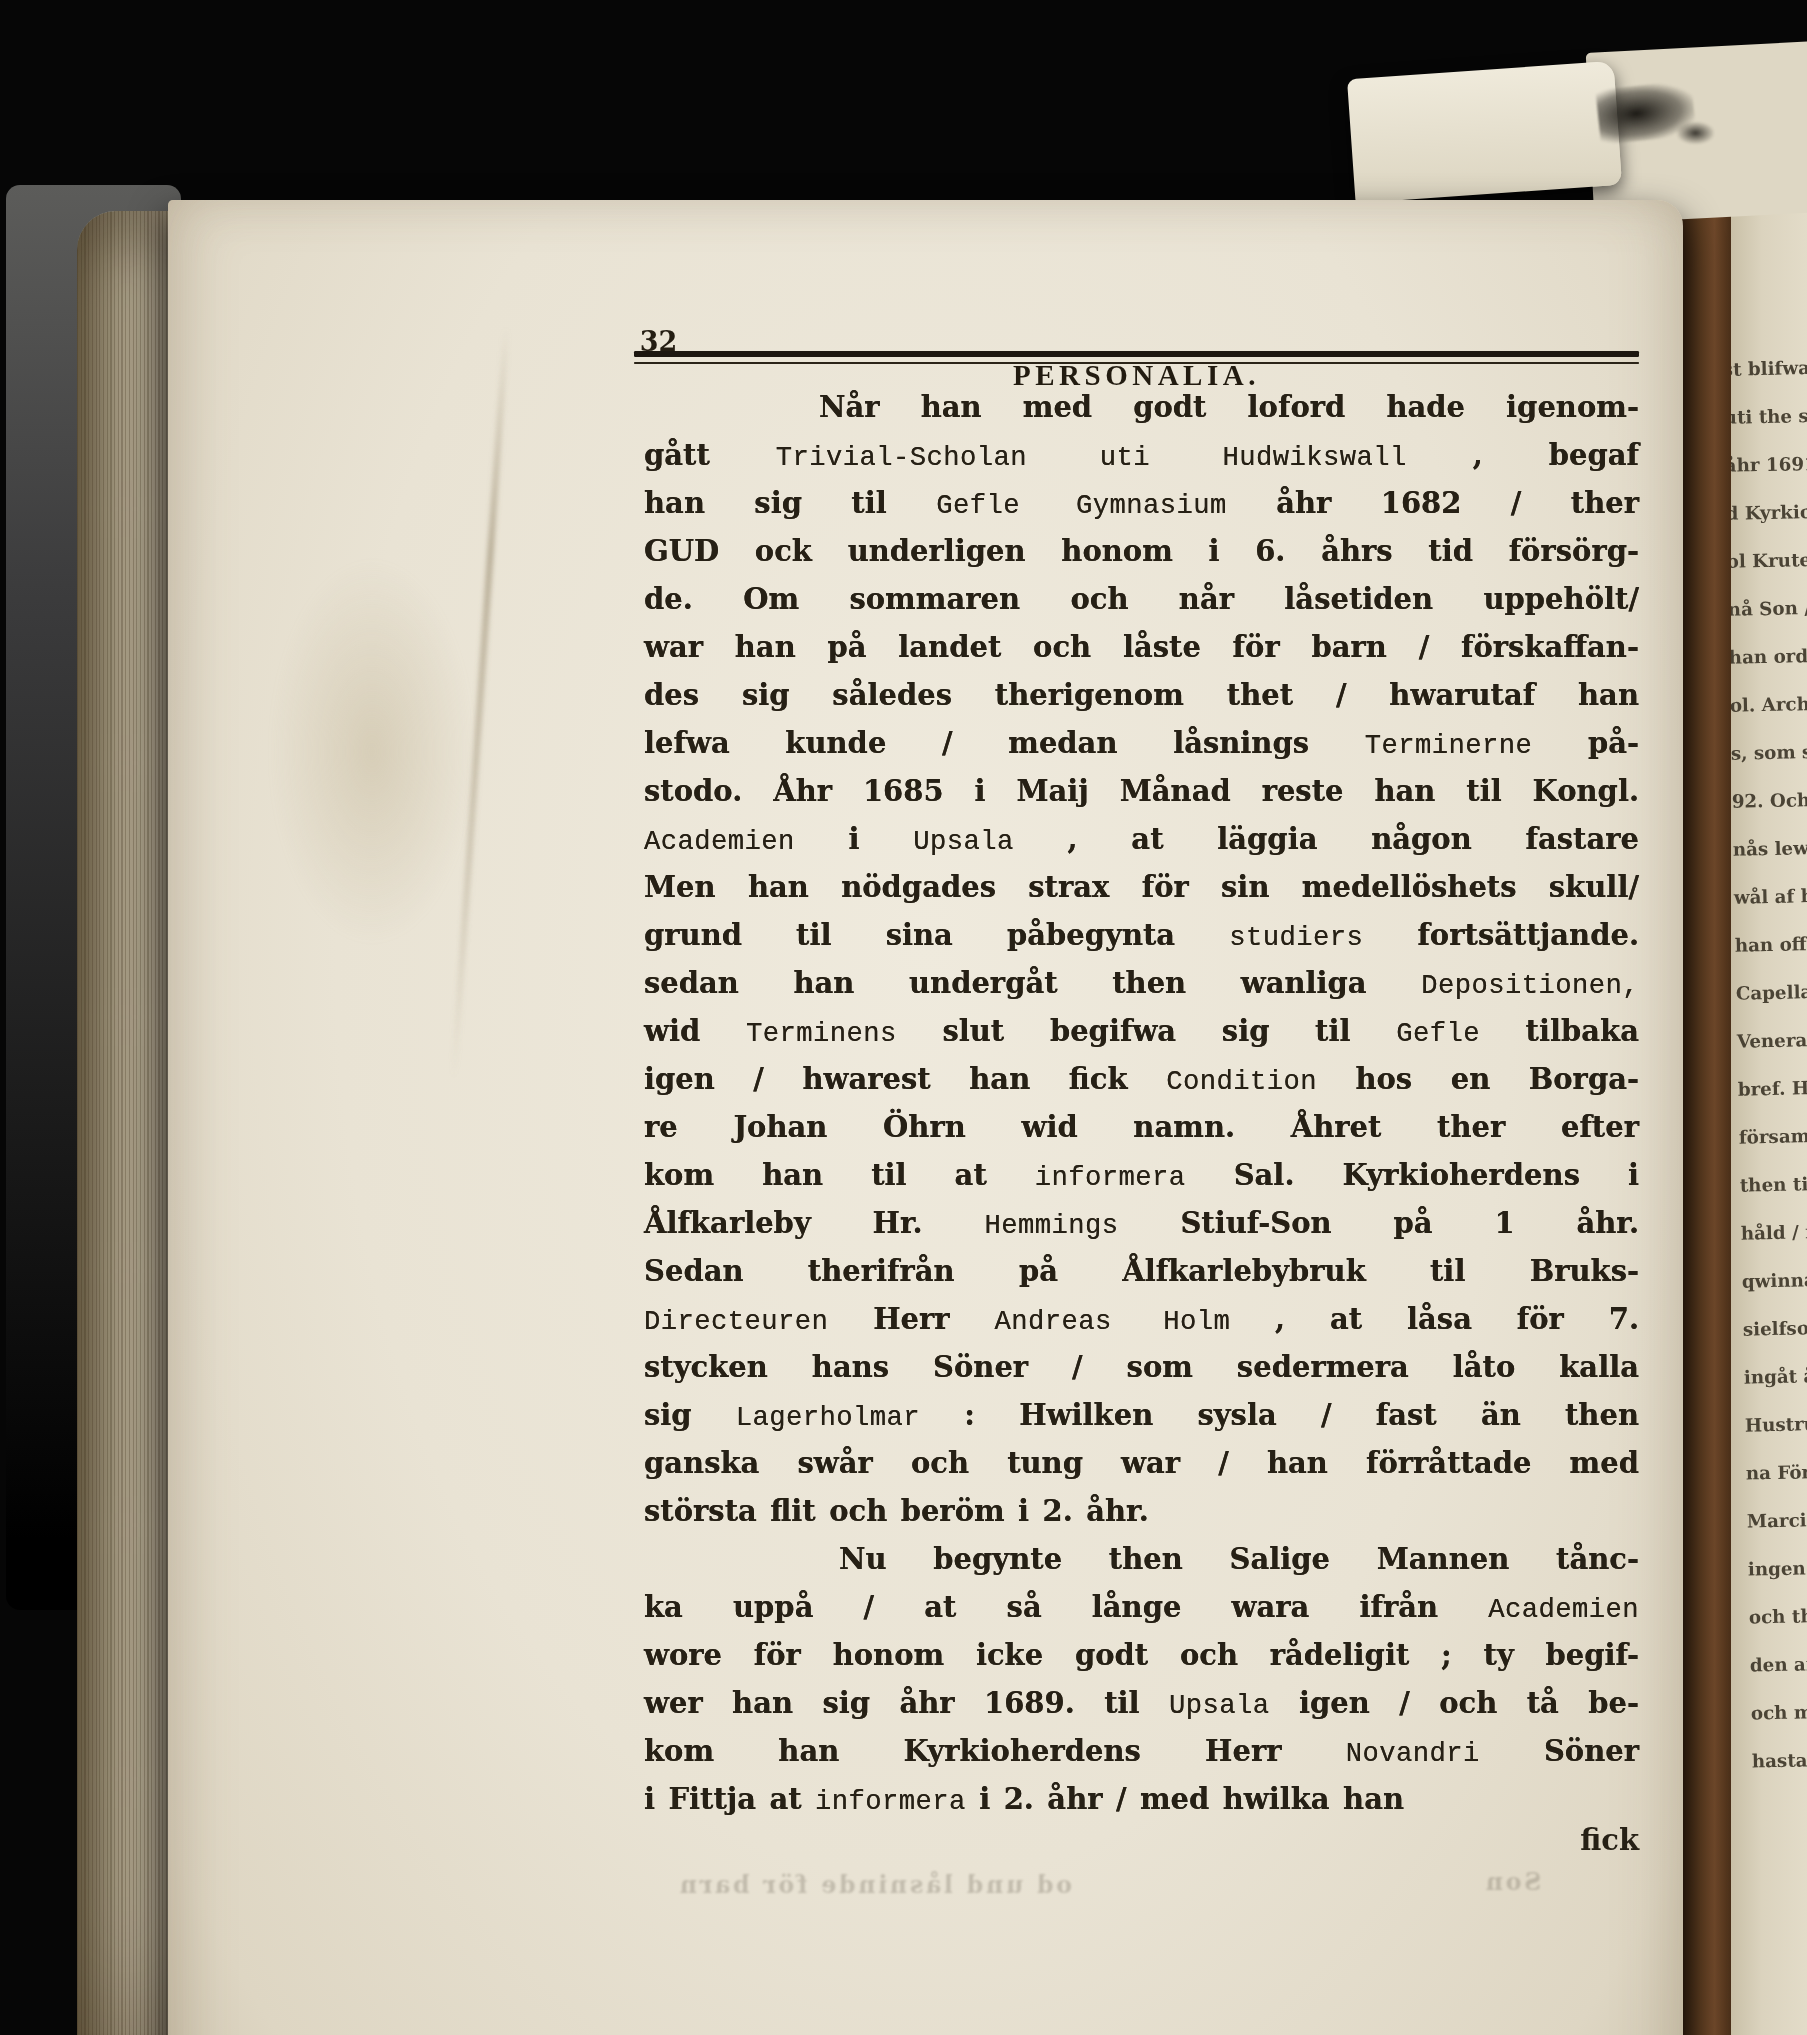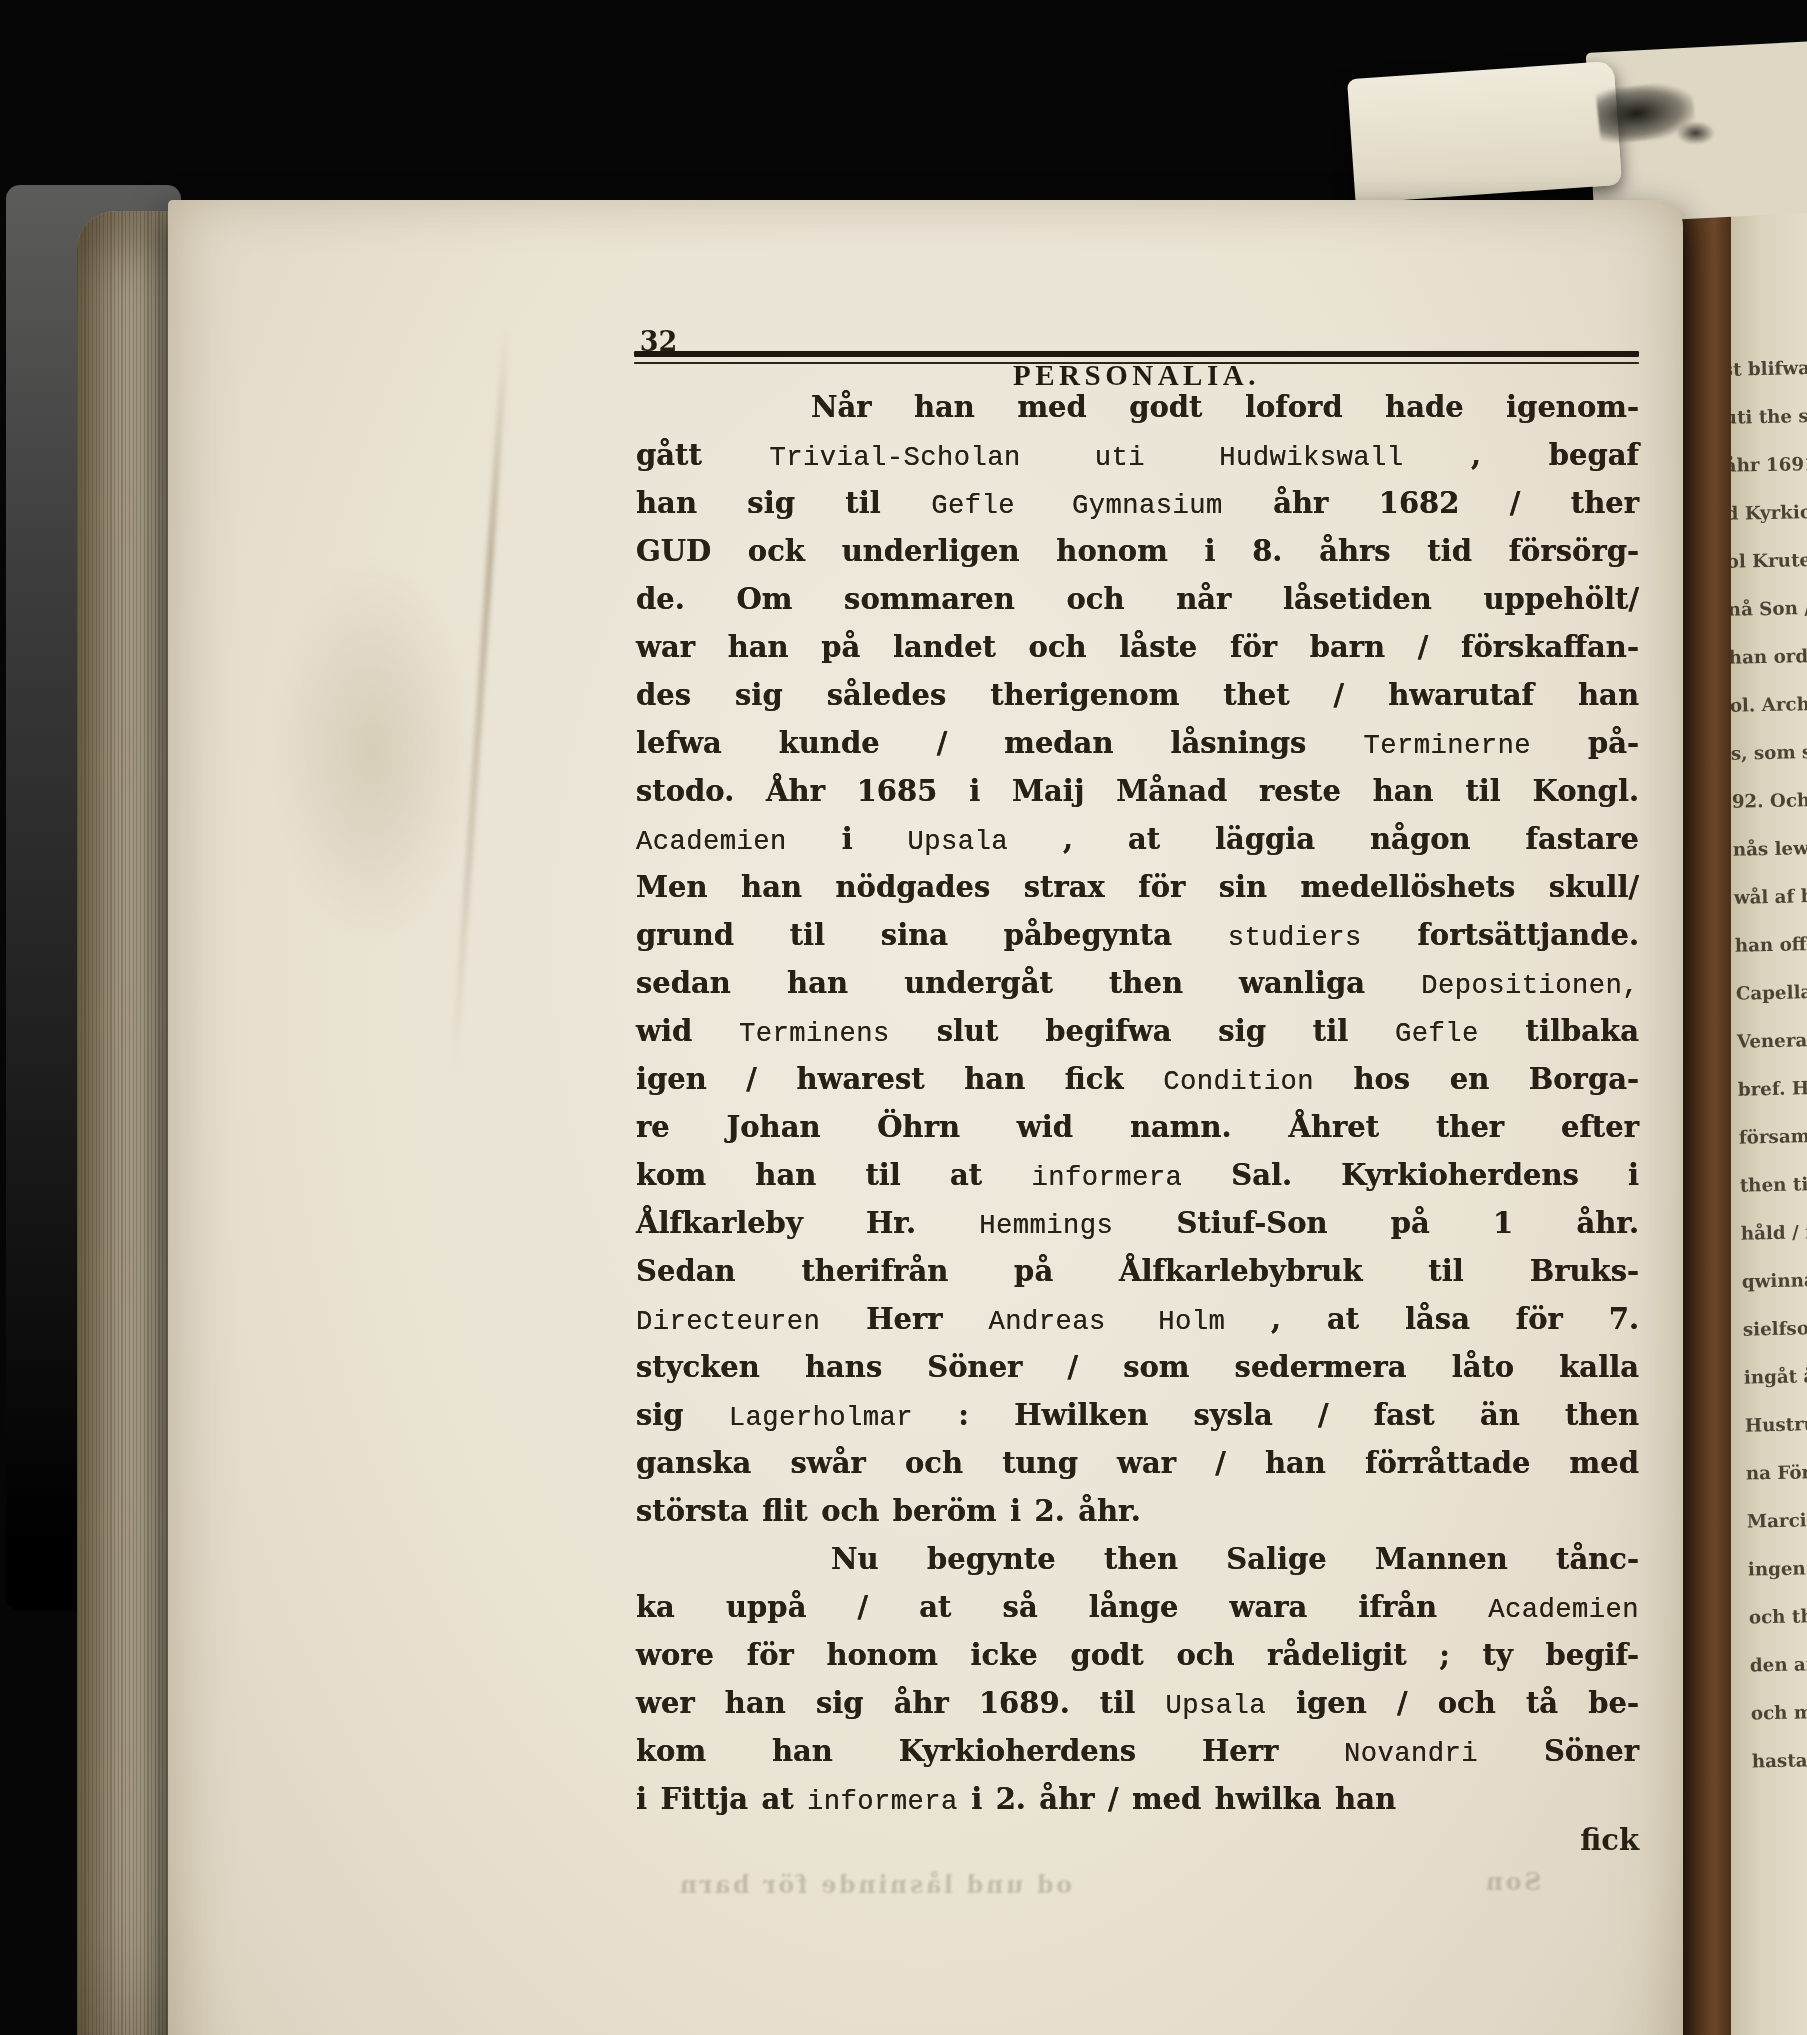--- a/index.html
+++ b/index.html
@@ -106,20 +106,21 @@
   .rule { position:absolute; left:466px; top:151px; width:1005px; }
   .rule .bar1 { height:6.1px; background:#1d1710; border-radius:1.2px; }
   .rule .bar2 { height:2px; background:#2b2418; margin-top:5.3px; border-radius:0.8px; }
 
   .text-block { position:absolute; left:468px; top:183px; width:1003px; color:#262015; }
   .line {
     height:48px; line-height:48px;
     text-align:justify; text-align-last:justify;
     font-size:29px; word-spacing:3.3px;
     text-shadow:0 0 0.4px rgba(30,24,14,0.8);
+    margin-left:8px;
   }
   .line.end { text-align-last:left; }
   .line.ind1 { text-indent:175px; }
   .line.ind2 { text-indent:195px; }
   .fraktur { font-family:"DejaVu Serif", serif; font-weight:700; }
   .antiqua { font-family:Liberation Mono, monospace; font-weight:400; font-size:0.94em; letter-spacing:0.4px; }
 
   .catchword-row {
     position:absolute; left:468px; top:1623px; width:1003px; text-align:right;
     font:700 29px "DejaVu Serif", serif; color:#262015;
@@ -196,21 +197,21 @@
 
     <div class="rule">
       <div class="bar1"></div>
       <div class="bar2"></div>
     </div>
 
     <div class="text-block">
         <div class="line ind1"><span class="fraktur">Når han med godt loford hade igenom-</span></div>
         <div class="line"><span class="fraktur">gått </span><span class="antiqua">Trivial-Scholan uti Hudwikswall</span><span class="fraktur"> , begaf</span></div>
         <div class="line"><span class="fraktur">han sig til </span><span class="antiqua">Gefle Gymnasium</span><span class="fraktur"> åhr 1682 / ther</span></div>
-        <div class="line"><span class="fraktur">GUD ock underligen honom i 8. åhrs tid försörg-</span></div>
+        <div class="line"><span class="fraktur">GUD ock underligen honom i 6. åhrs tid försörg-</span></div>
         <div class="line"><span class="fraktur">de. Om sommaren och når låsetiden uppehölt/</span></div>
         <div class="line"><span class="fraktur">war han på landet och låste för barn / förskaffan-</span></div>
         <div class="line"><span class="fraktur">des sig således therigenom thet / hwarutaf han</span></div>
         <div class="line"><span class="fraktur">lefwa kunde / medan låsnings </span><span class="antiqua">Terminerne</span><span class="fraktur"> på-</span></div>
         <div class="line"><span class="fraktur">stodo. Åhr 1685 i Maij Månad reste han til Kongl.</span></div>
         <div class="line"><span class="antiqua">Academien</span><span class="fraktur"> i </span><span class="antiqua">Upsala</span><span class="fraktur"> , at läggia någon fastare</span></div>
         <div class="line"><span class="fraktur">Men han nödgades strax för sin medellöshets skull/</span></div>
         <div class="line"><span class="fraktur">grund til sina påbegynta </span><span class="antiqua">studiers</span><span class="fraktur"> fortsättjande.</span></div>
         <div class="line"><span class="fraktur">sedan han undergåt then wanliga </span><span class="antiqua">Depositionen,</span></div>
         <div class="line"><span class="fraktur">wid </span><span class="antiqua">Terminens</span><span class="fraktur"> slut begifwa sig til </span><span class="antiqua">Gefle</span><span class="fraktur"> tilbaka</span></div>

